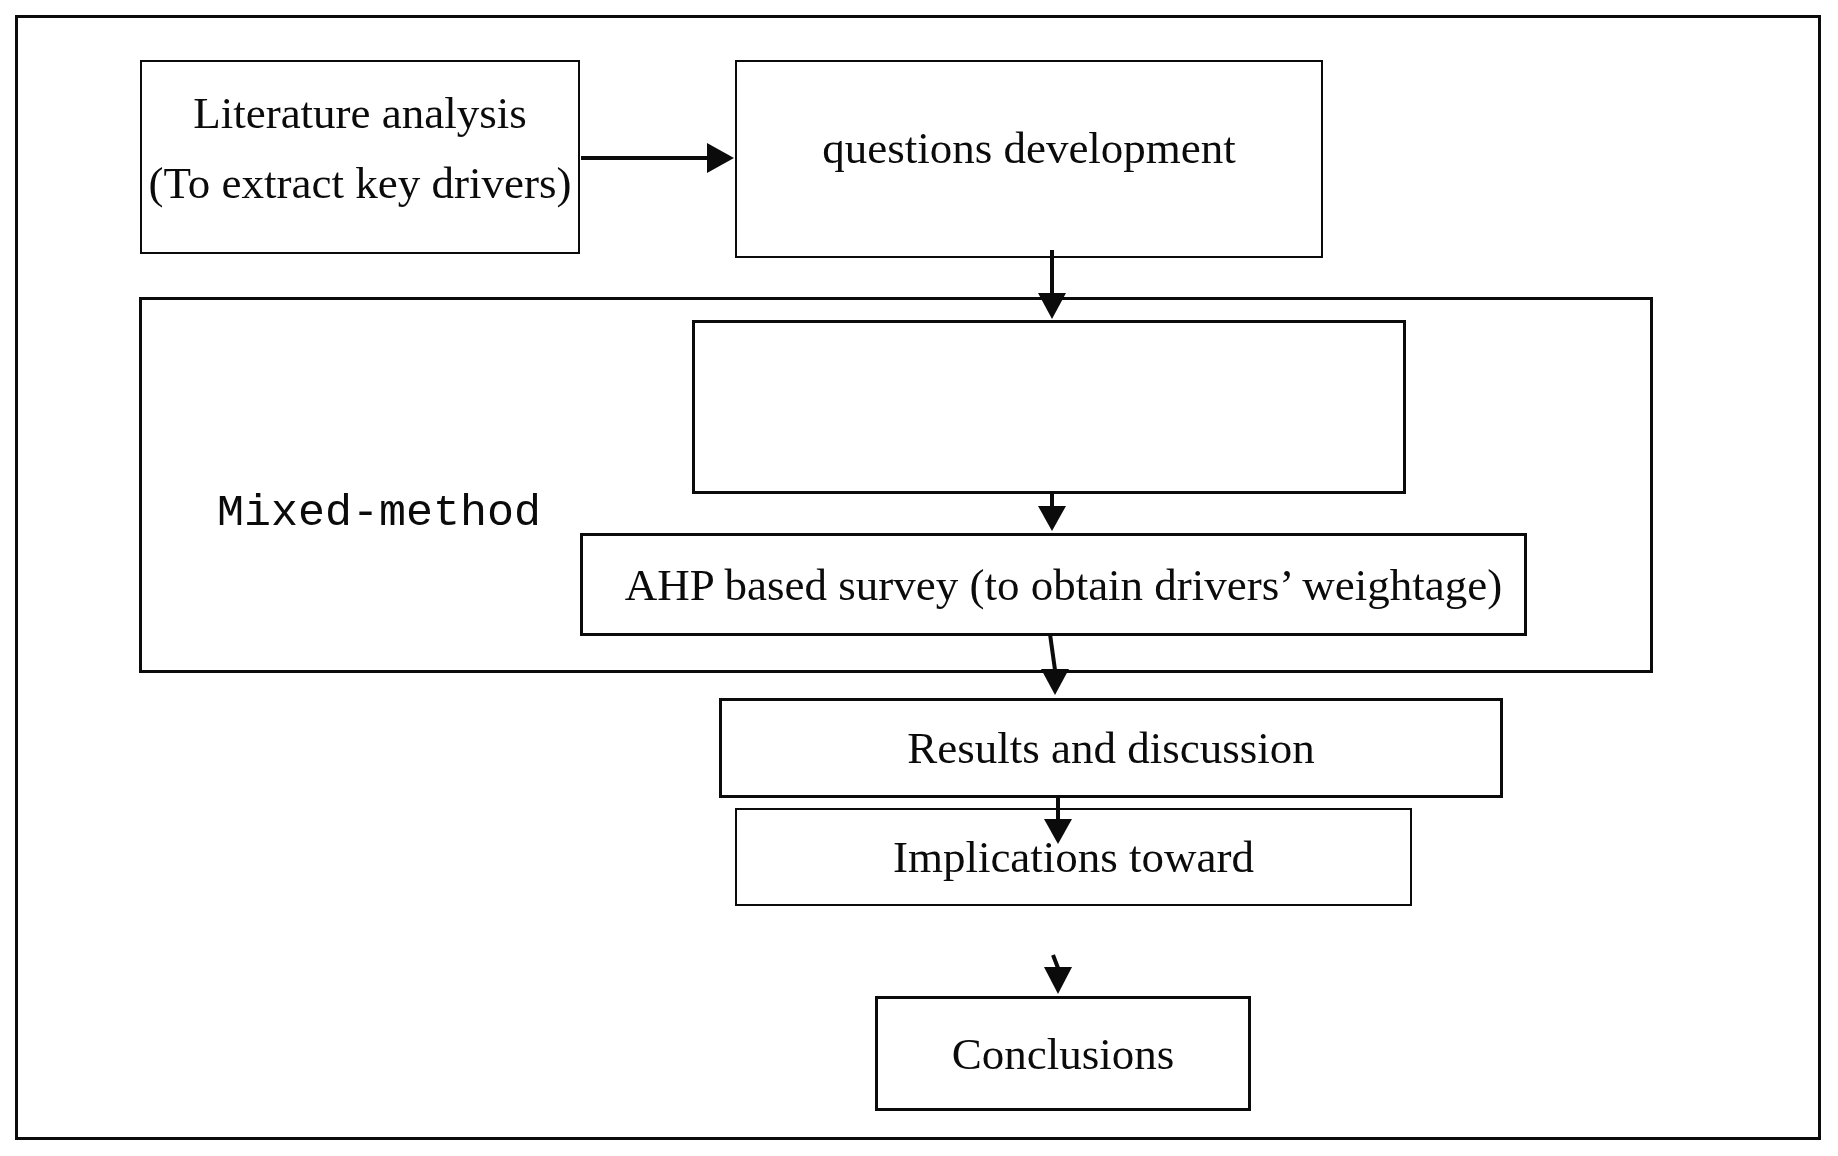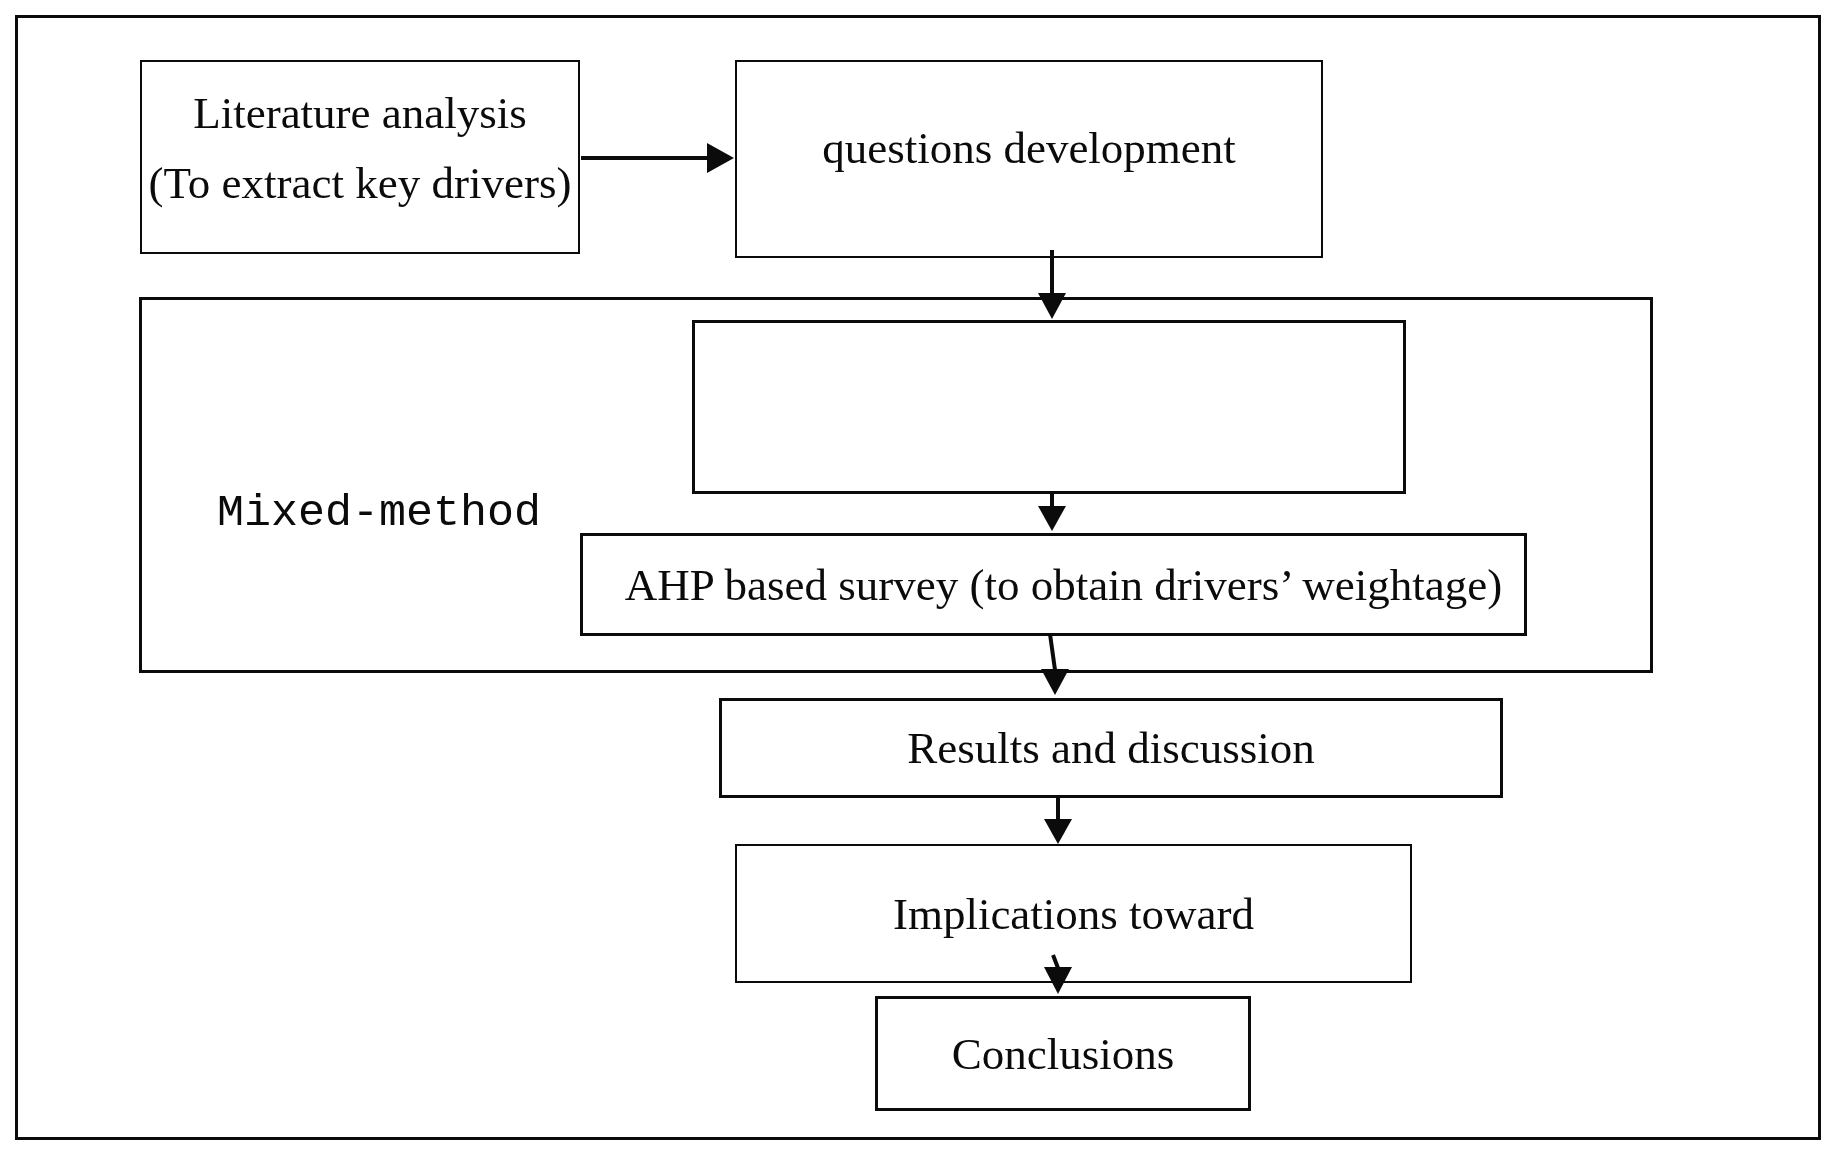--- a/index.html
+++ b/index.html
@@ -39,21 +39,21 @@
   }
   .b2 { border: 2px solid #0b0b0b; }
   .b3 { border: 3px solid #0b0b0b; }
 
   .box-literature   { left: 140px; top: 60px;  width: 440px; height: 194px; padding-bottom: 18px; }
   .box-interview    { left: 735px; top: 60px;  width: 588px; height: 198px; padding-bottom: 22px; }
   .box-container    { left: 139px; top: 297px; width: 1514px; height: 376px; background: transparent; }
   .box-semi         { left: 692px; top: 320px; width: 714px; height: 174px; padding-bottom: 14px; }
   .box-ahp          { left: 580px; top: 533px; width: 947px; height: 103px; padding-left: 20px; }
   .box-results      { left: 719px; top: 698px; width: 784px; height: 100px; }
-  .box-implications { left: 735px; top: 844px; width: 677px; height: 139px; }
+  .box-implications { left: 735px; top: 808px; width: 677px; height: 98px; }
   .box-conclusions  { left: 875px; top: 996px; width: 376px; height: 115px; }
 
   .container-label {
     position: absolute;
     left: 217px; top: 486px;
     font-size: 45px;
     line-height: 56px;
     white-space: nowrap;
     font-family: Liberation Mono, monospace;
   }

